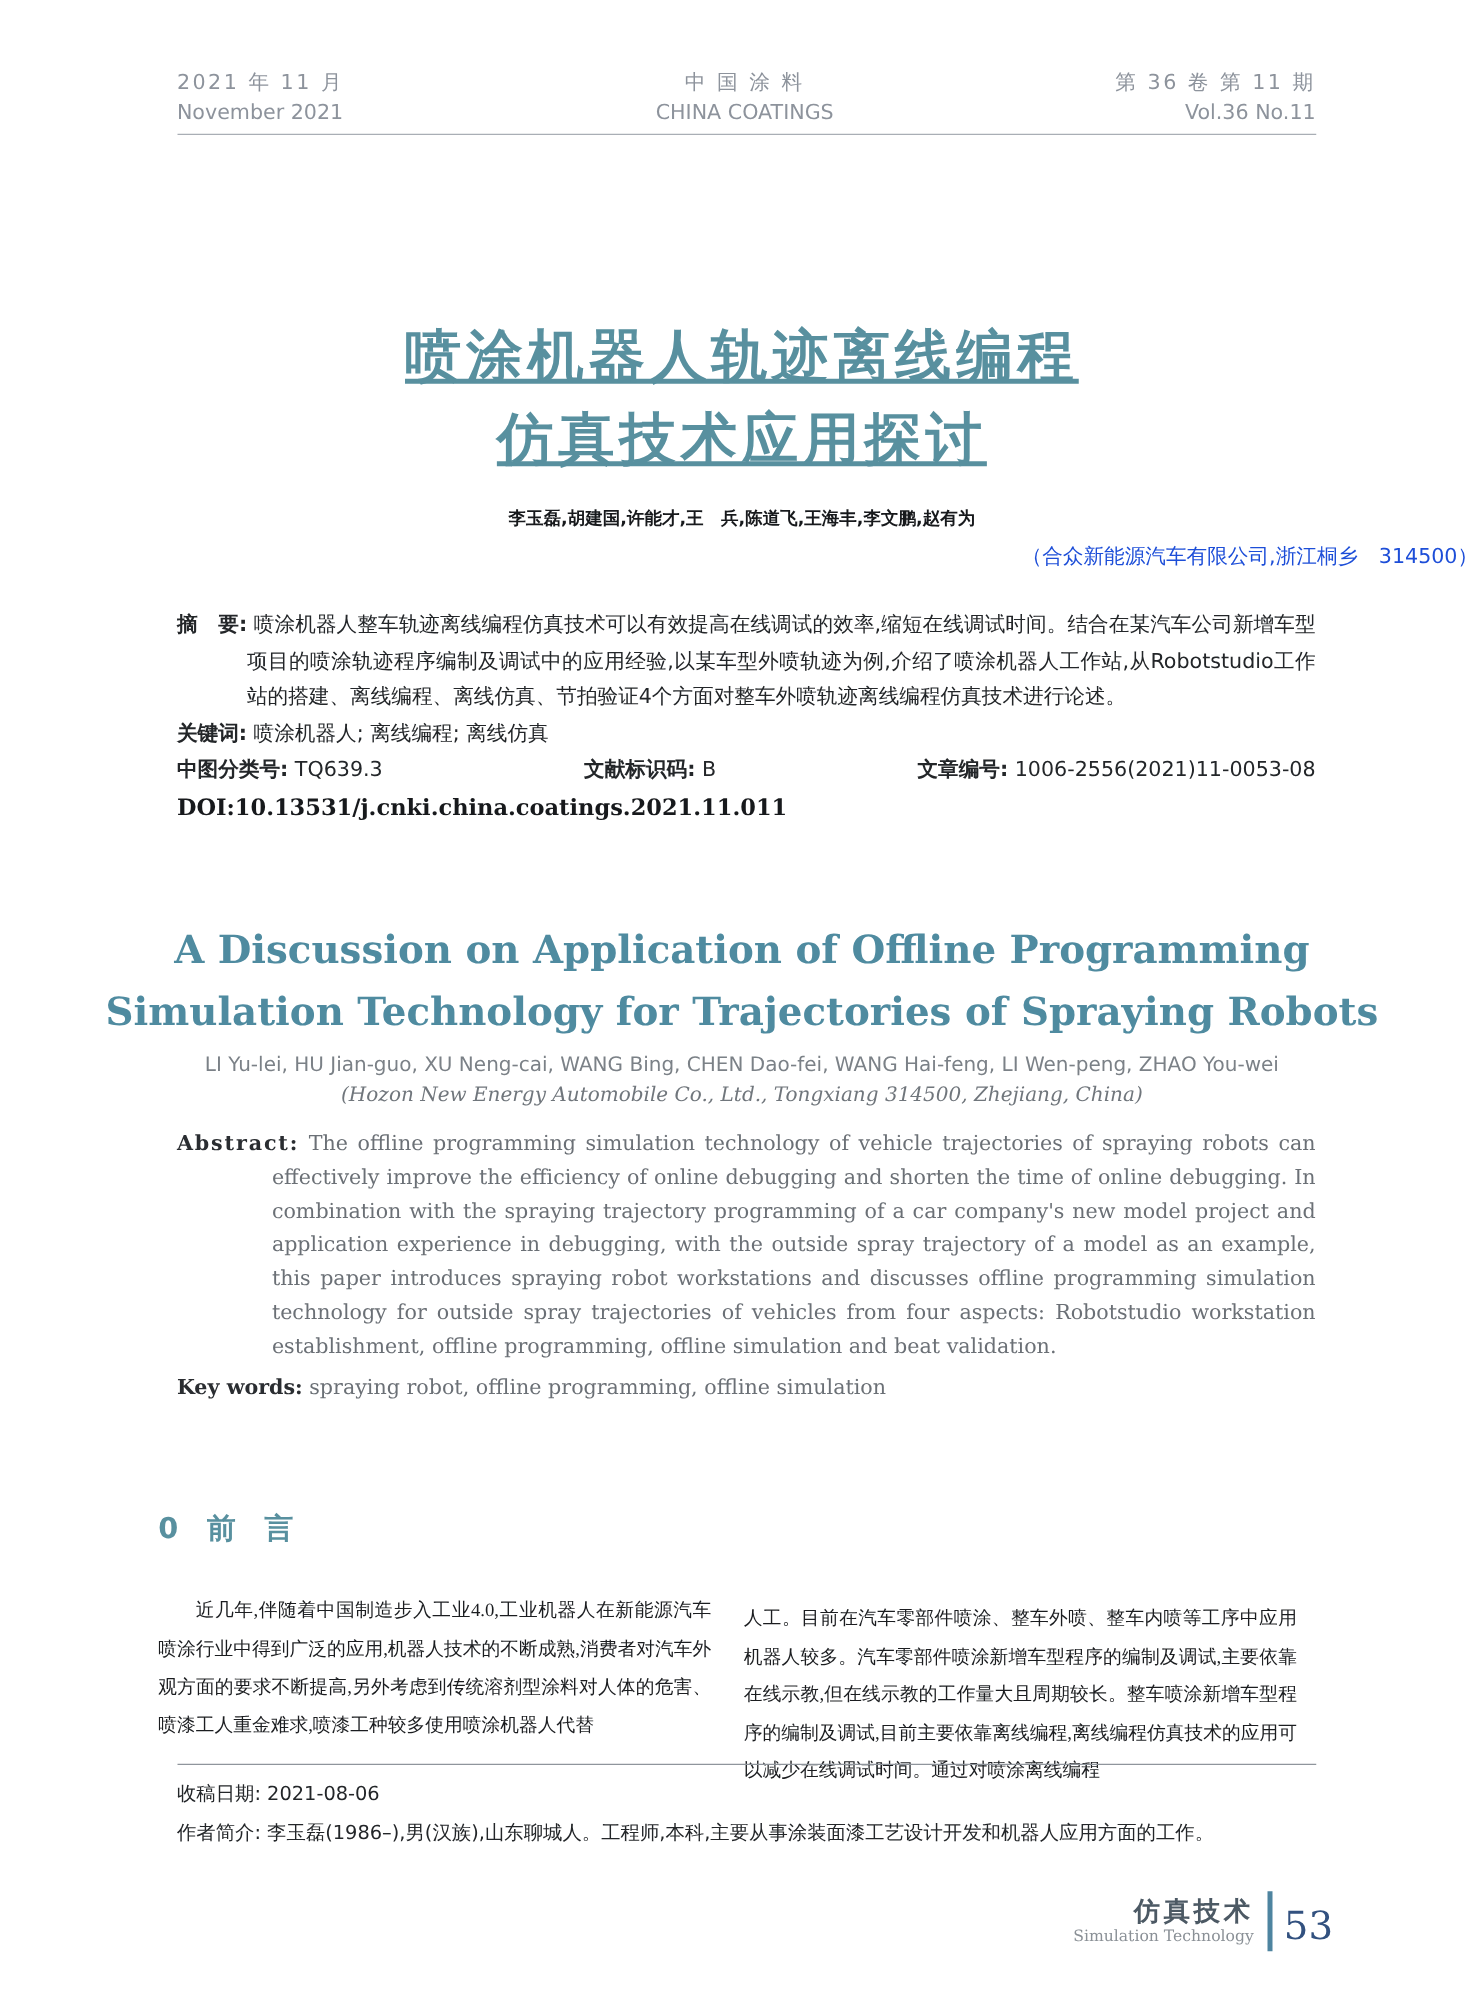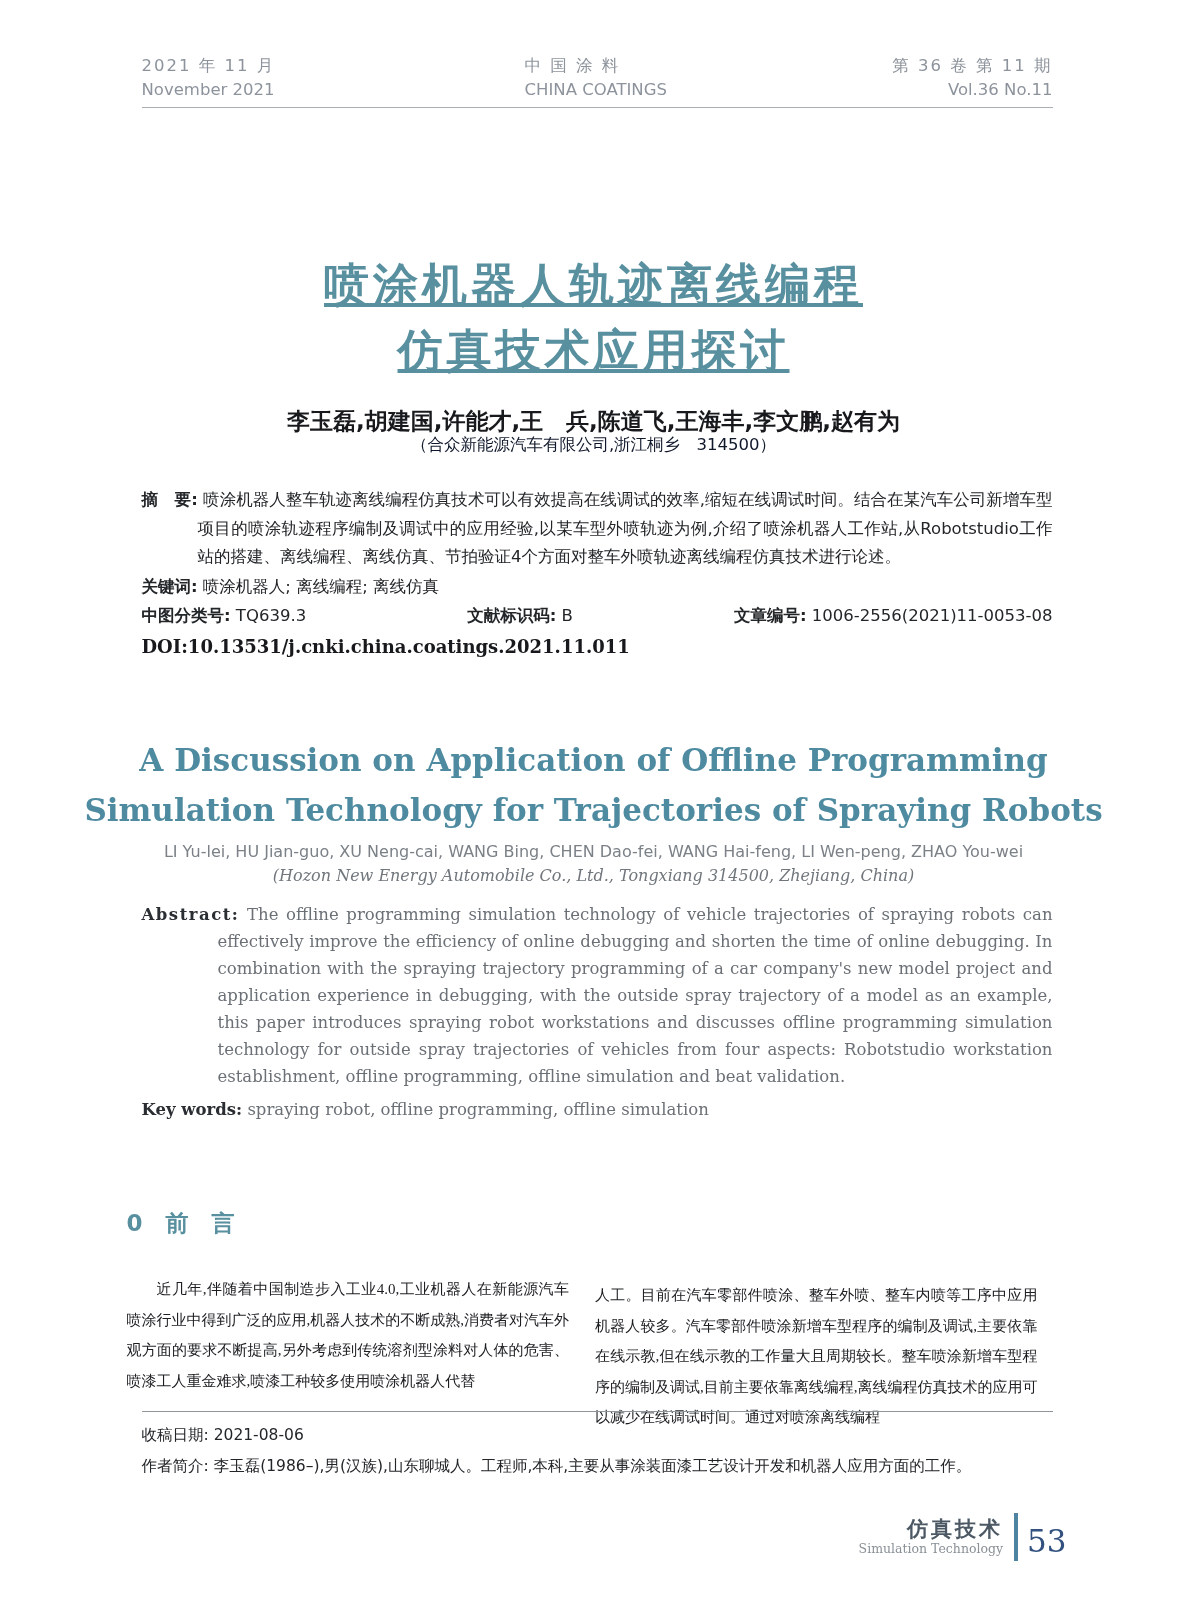--- a/index.html
+++ b/index.html
@@ -11,36 +11,36 @@
     color:#1f2328;
   }
   
   .jheader {
     position:absolute; top:54px; left:137px; width:911px;
     display:flex; justify-content:space-between;
     color:#8d939c; font-size:16.5px; line-height:24px;
     padding-bottom:5px; border-bottom:1px solid #a9aeb5;
   }
   .jheader .hc { white-space:nowrap; }
-  .jheader .hc.c { text-align:left;margin-left:24px; }
+  .jheader .hc.c { text-align:center;margin-left:24px; }
   .jheader .hc.r { text-align:right; }
   .jheader .zh { letter-spacing:2px; }
   
   .cn-title {
     position:absolute; top:252px; left:0; width:100%;
     text-align:center; color:#58909f; font-weight:bold;
     font-size:45px; line-height:66px; letter-spacing:4px;text-decoration:underline;
   }
   .cn-authors {
     position:absolute; top:406px; left:0; width:100%;
-    text-align:center; font-weight:bold; font-size:23px; color:#17191c;
+    text-align:center; font-weight:bold; font-size:14px; color:#17191c;
   }
   .cn-affil {
     position:absolute; top:434px; left:0; width:100%;
-    text-align:center; font-size:16.5px; color:#0f172a;
+    text-align:right; font-size:16.5px; color:#1d4ed8;
   }
   
   .cn-meta {
     position:absolute; top:486px; left:137px; width:911px;
     font-size:16.5px; line-height:28.5px; color:#232629;
   }
   .hang-zh { text-align:justify; padding-left:56px; text-indent:-56px; }
   .b { font-weight:bold; }
   .kwline { margin-top:1px; }
   .clsrow {

